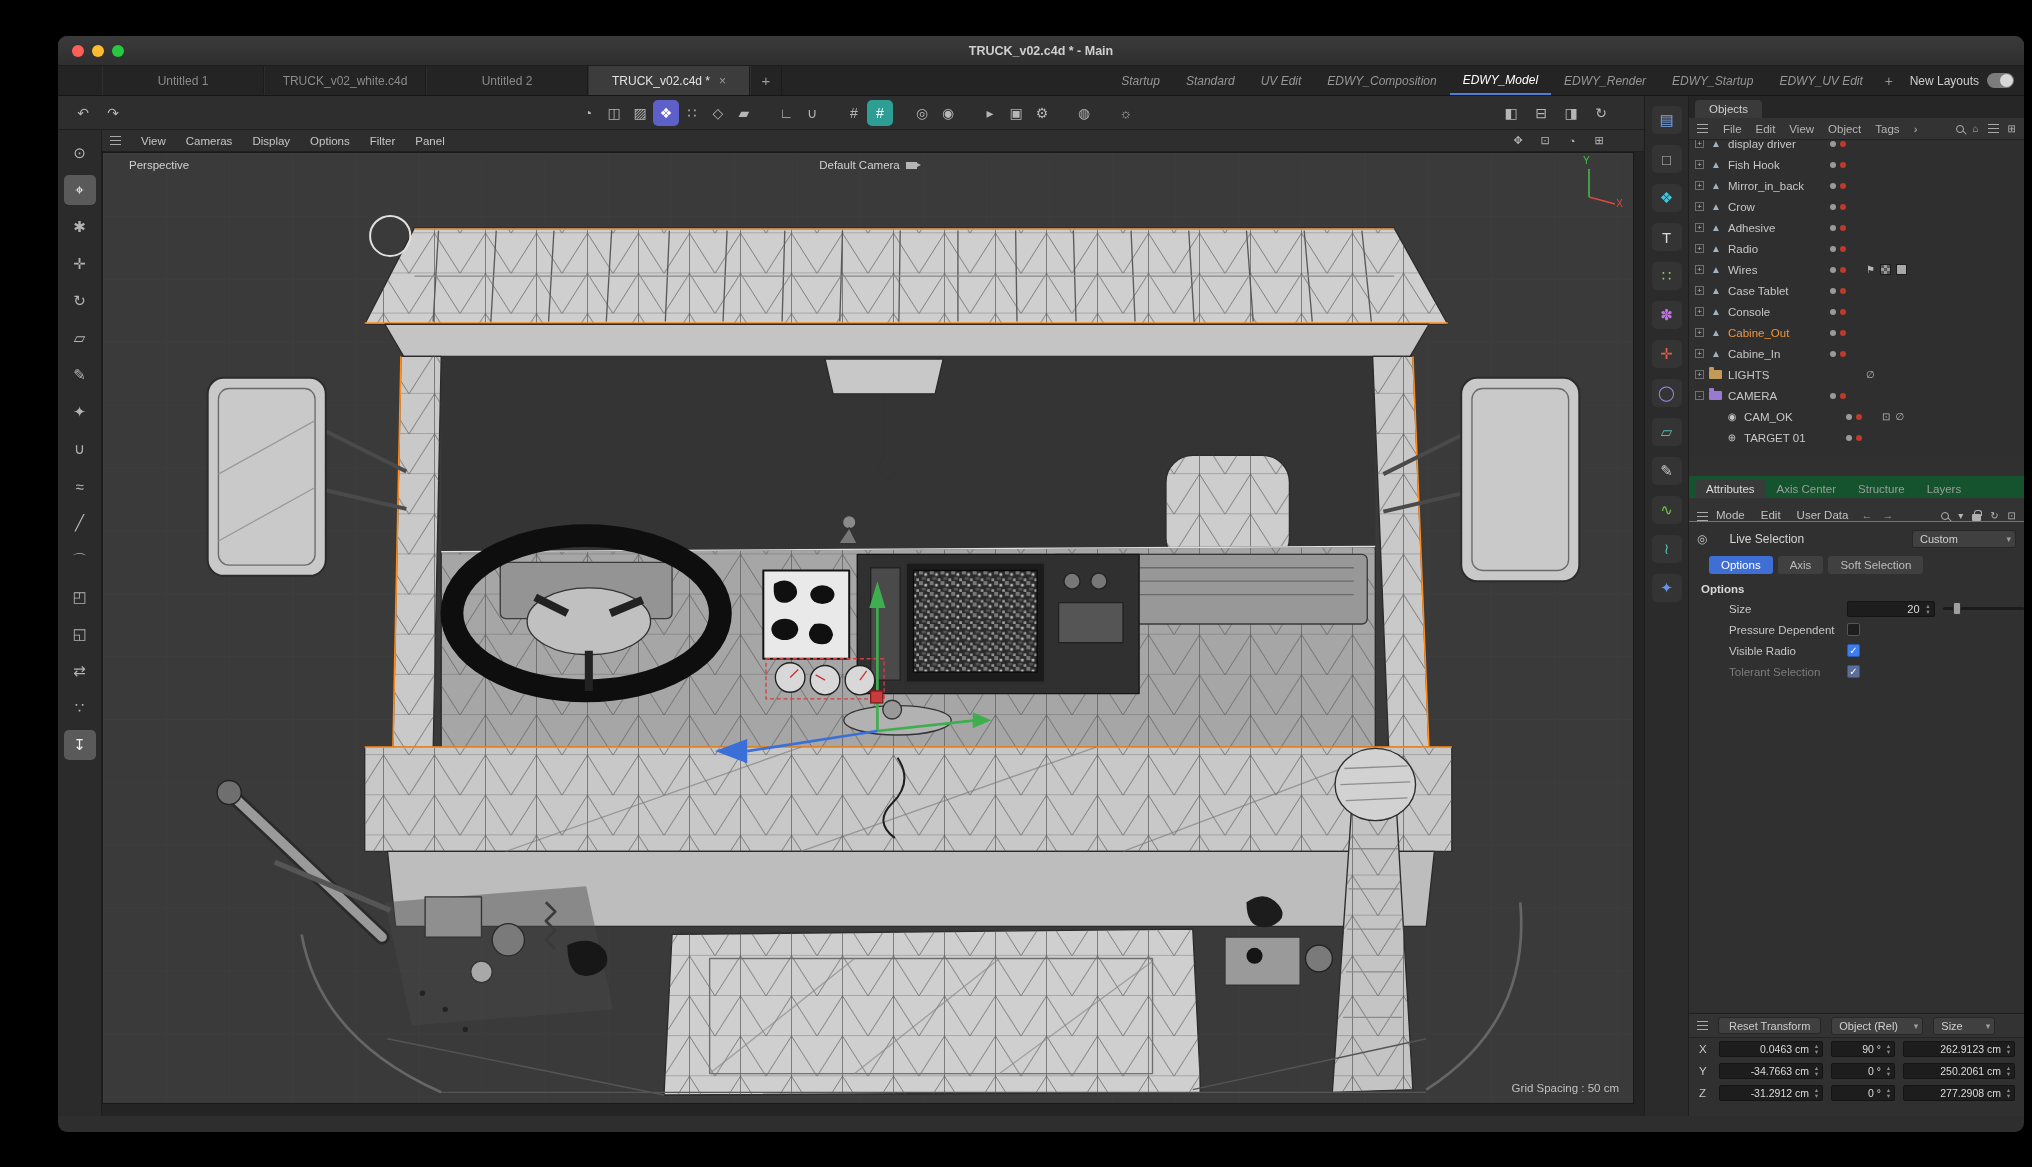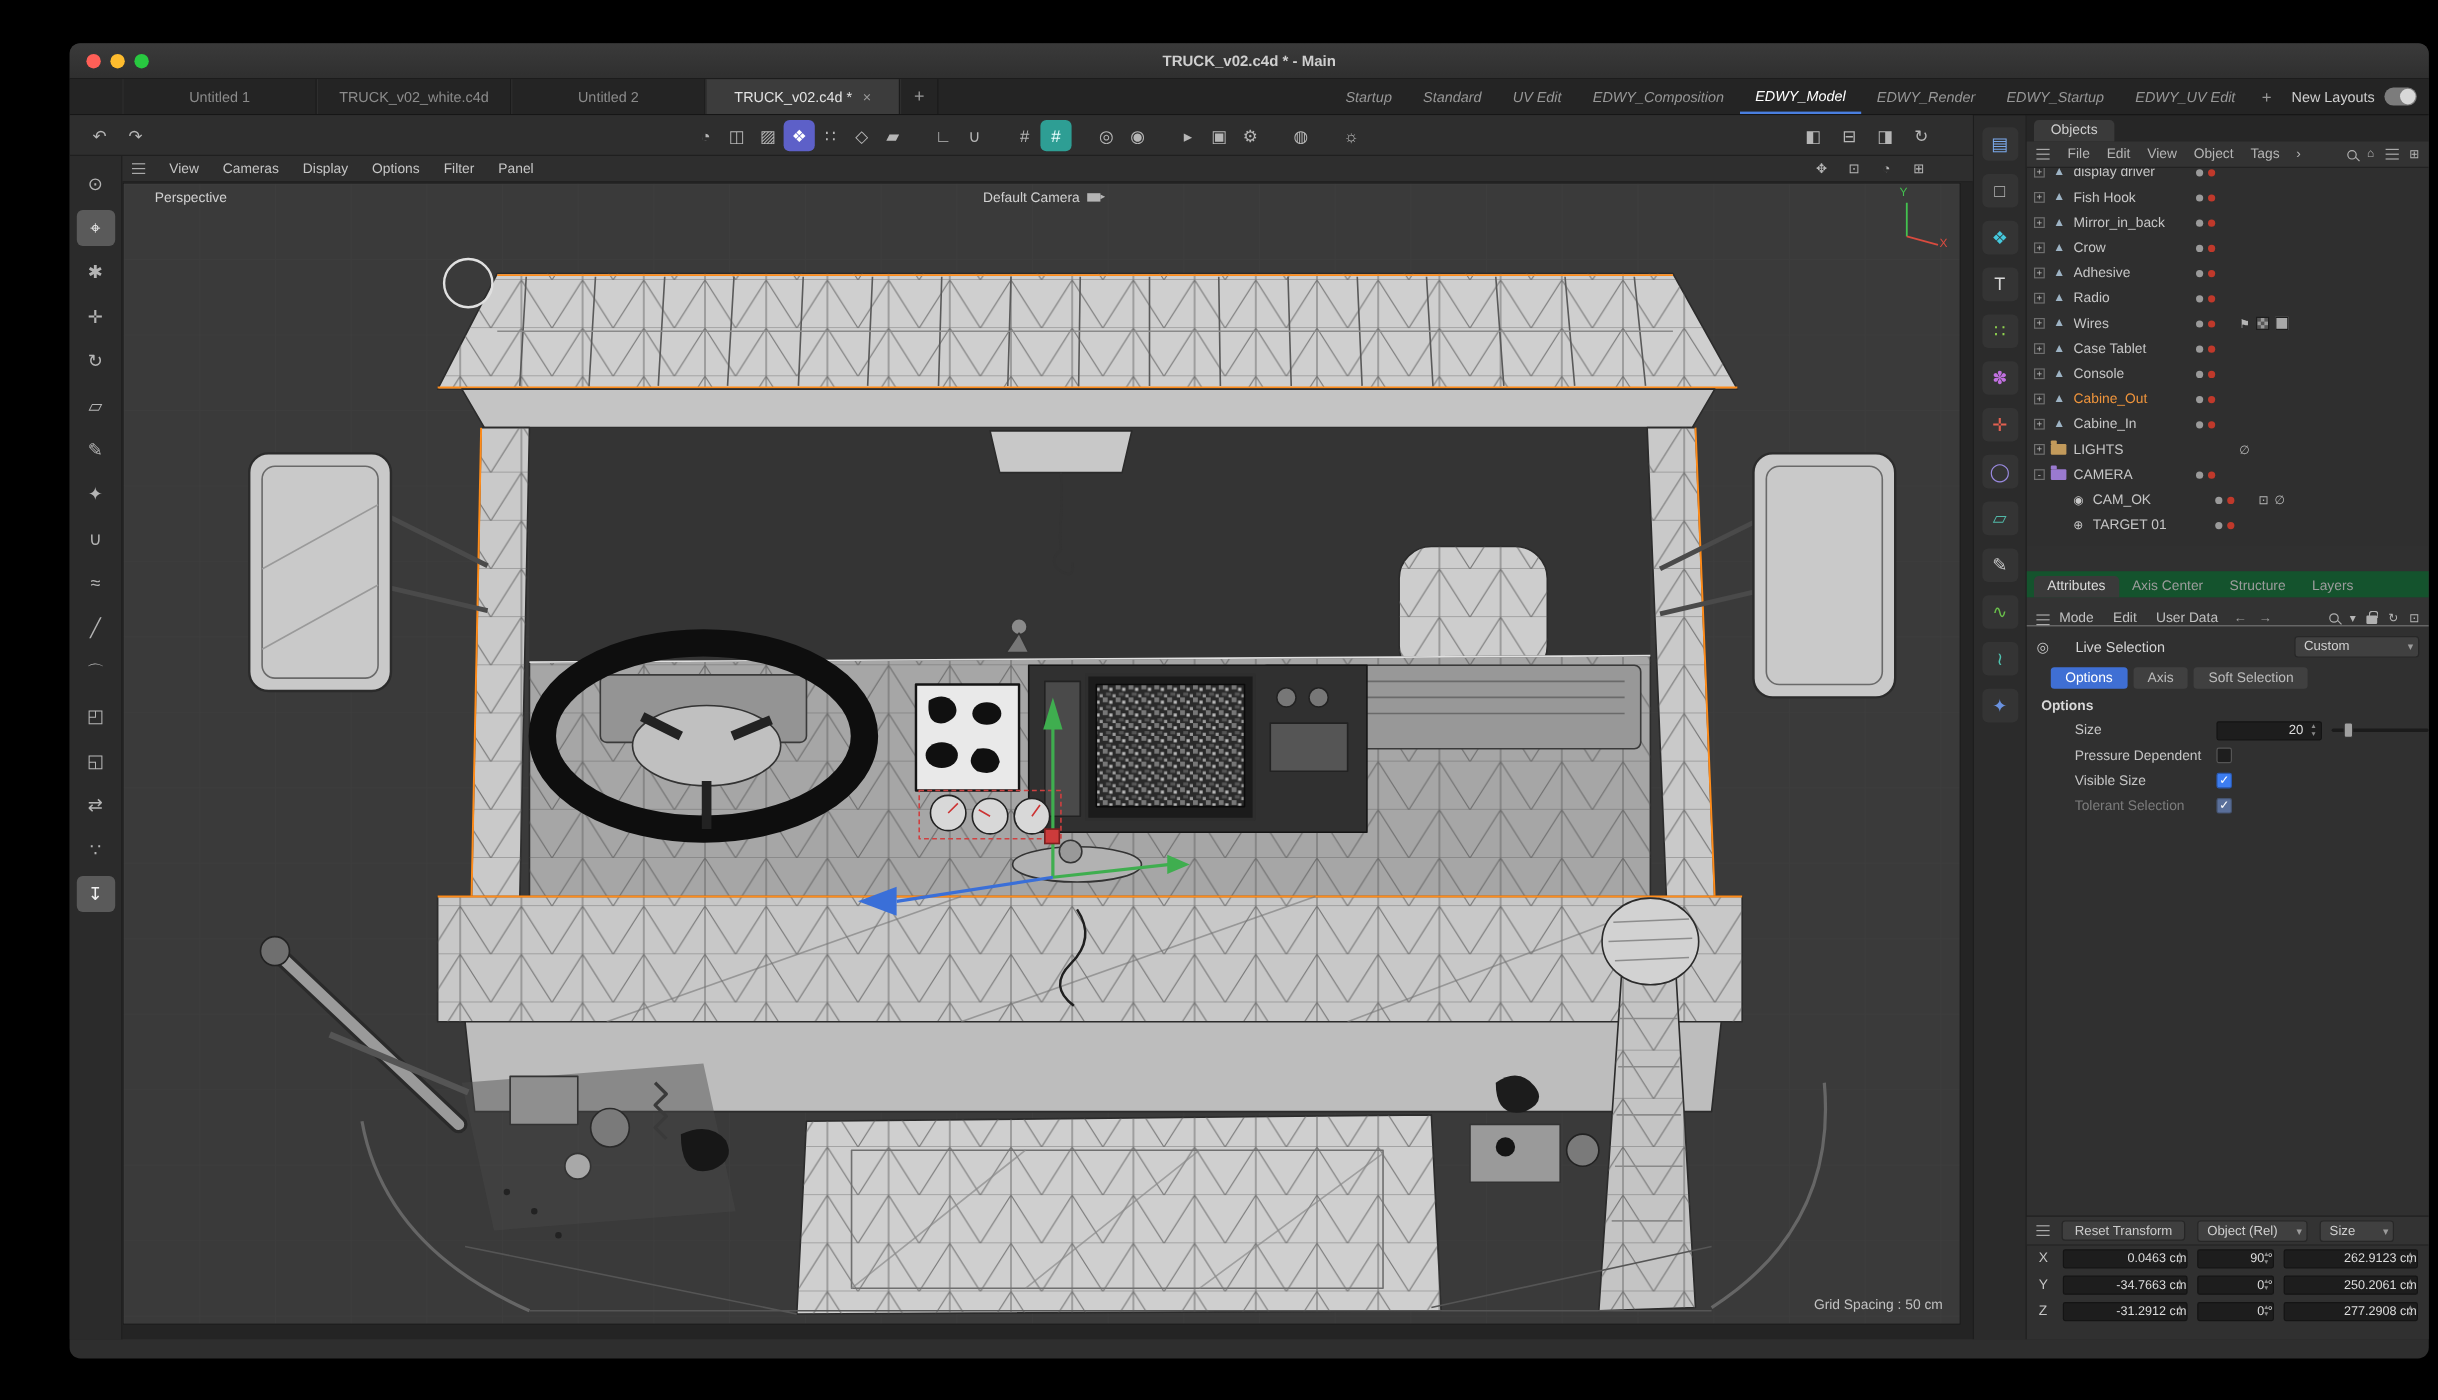--- a/index.html
+++ b/index.html
@@ -173,21 +173,21 @@
   .coords-panel { height:103px; background:#303030; border-top:1px solid #1f1f1f; }
   .cp-header { height:24px; display:flex; align-items:center; padding-left:8px; gap:10px;
     background:#333; border-bottom:1px solid #242424; }
   .cp-btn { background:#3f3f3f; border:1px solid #262626; border-radius:3px; height:17px;
     padding:0 10px; font-size:11px; color:#cccccc; font-family:inherit; }
   .cp-dd1 { width:92px; } .cp-dd2 { width:62px; }
   .c-row { height:22px; display:flex; align-items:center; padding-left:10px; gap:8px; }
   .c-axis { width:12px; font-size:11.5px; color:#c6c6c6; }
   .cfield { height:16px; background:#1d1d1d; border:1px solid #141414; border-radius:2px;
     position:relative; display:flex; align-items:center; justify-content:flex-end;
-    padding-right:0; font-size:10.5px; color:#dcdcdc; }
+    padding-right:13px; font-size:10.5px; color:#dcdcdc; }
   .cf-pos { width:104px; } .cf-rot { width:64px; } .cf-size { width:112px; }
 
   
   .statusbar { height:16px; background:#2a2a2a; border-top:1px solid #151515; display:flex;
     align-items:center; padding-left:8px; gap:9px; }
   .status-text { font-size:11px; color:#b5b5b5; }
   .check-ico { width:10px; height:10px; border:1px solid #9a9a9a; border-radius:50%; position:relative; }
   .check-ico::after { content:"✓"; position:absolute; inset:0; font-size:8px; line-height:9px;
     text-align:center; color:#b5b5b5; }
 
@@ -730,21 +730,21 @@
               </div>
             <div class="slider">
                 <span class="knob"></span>
               </div>
           </div>
           <div class="field-row">
             <span class="f-label">Pressure Dependent</span>
             <span class="cb" id="cb-pressure"></span>
           </div>
           <div class="field-row">
-            <span class="f-label">Visible Size</span>
+            <span class="f-label">Visible Radio</span>
             <span class="cb checked" id="cb-visible"></span>
           </div>
           <div class="field-row dim">
             <span class="f-label">Tolerant Selection</span>
             <span class="cb dimcb checked" id="cb-tolerant"></span>
           </div>
         </div>
 
         <div class="coords-panel">
           <div class="cp-header">

